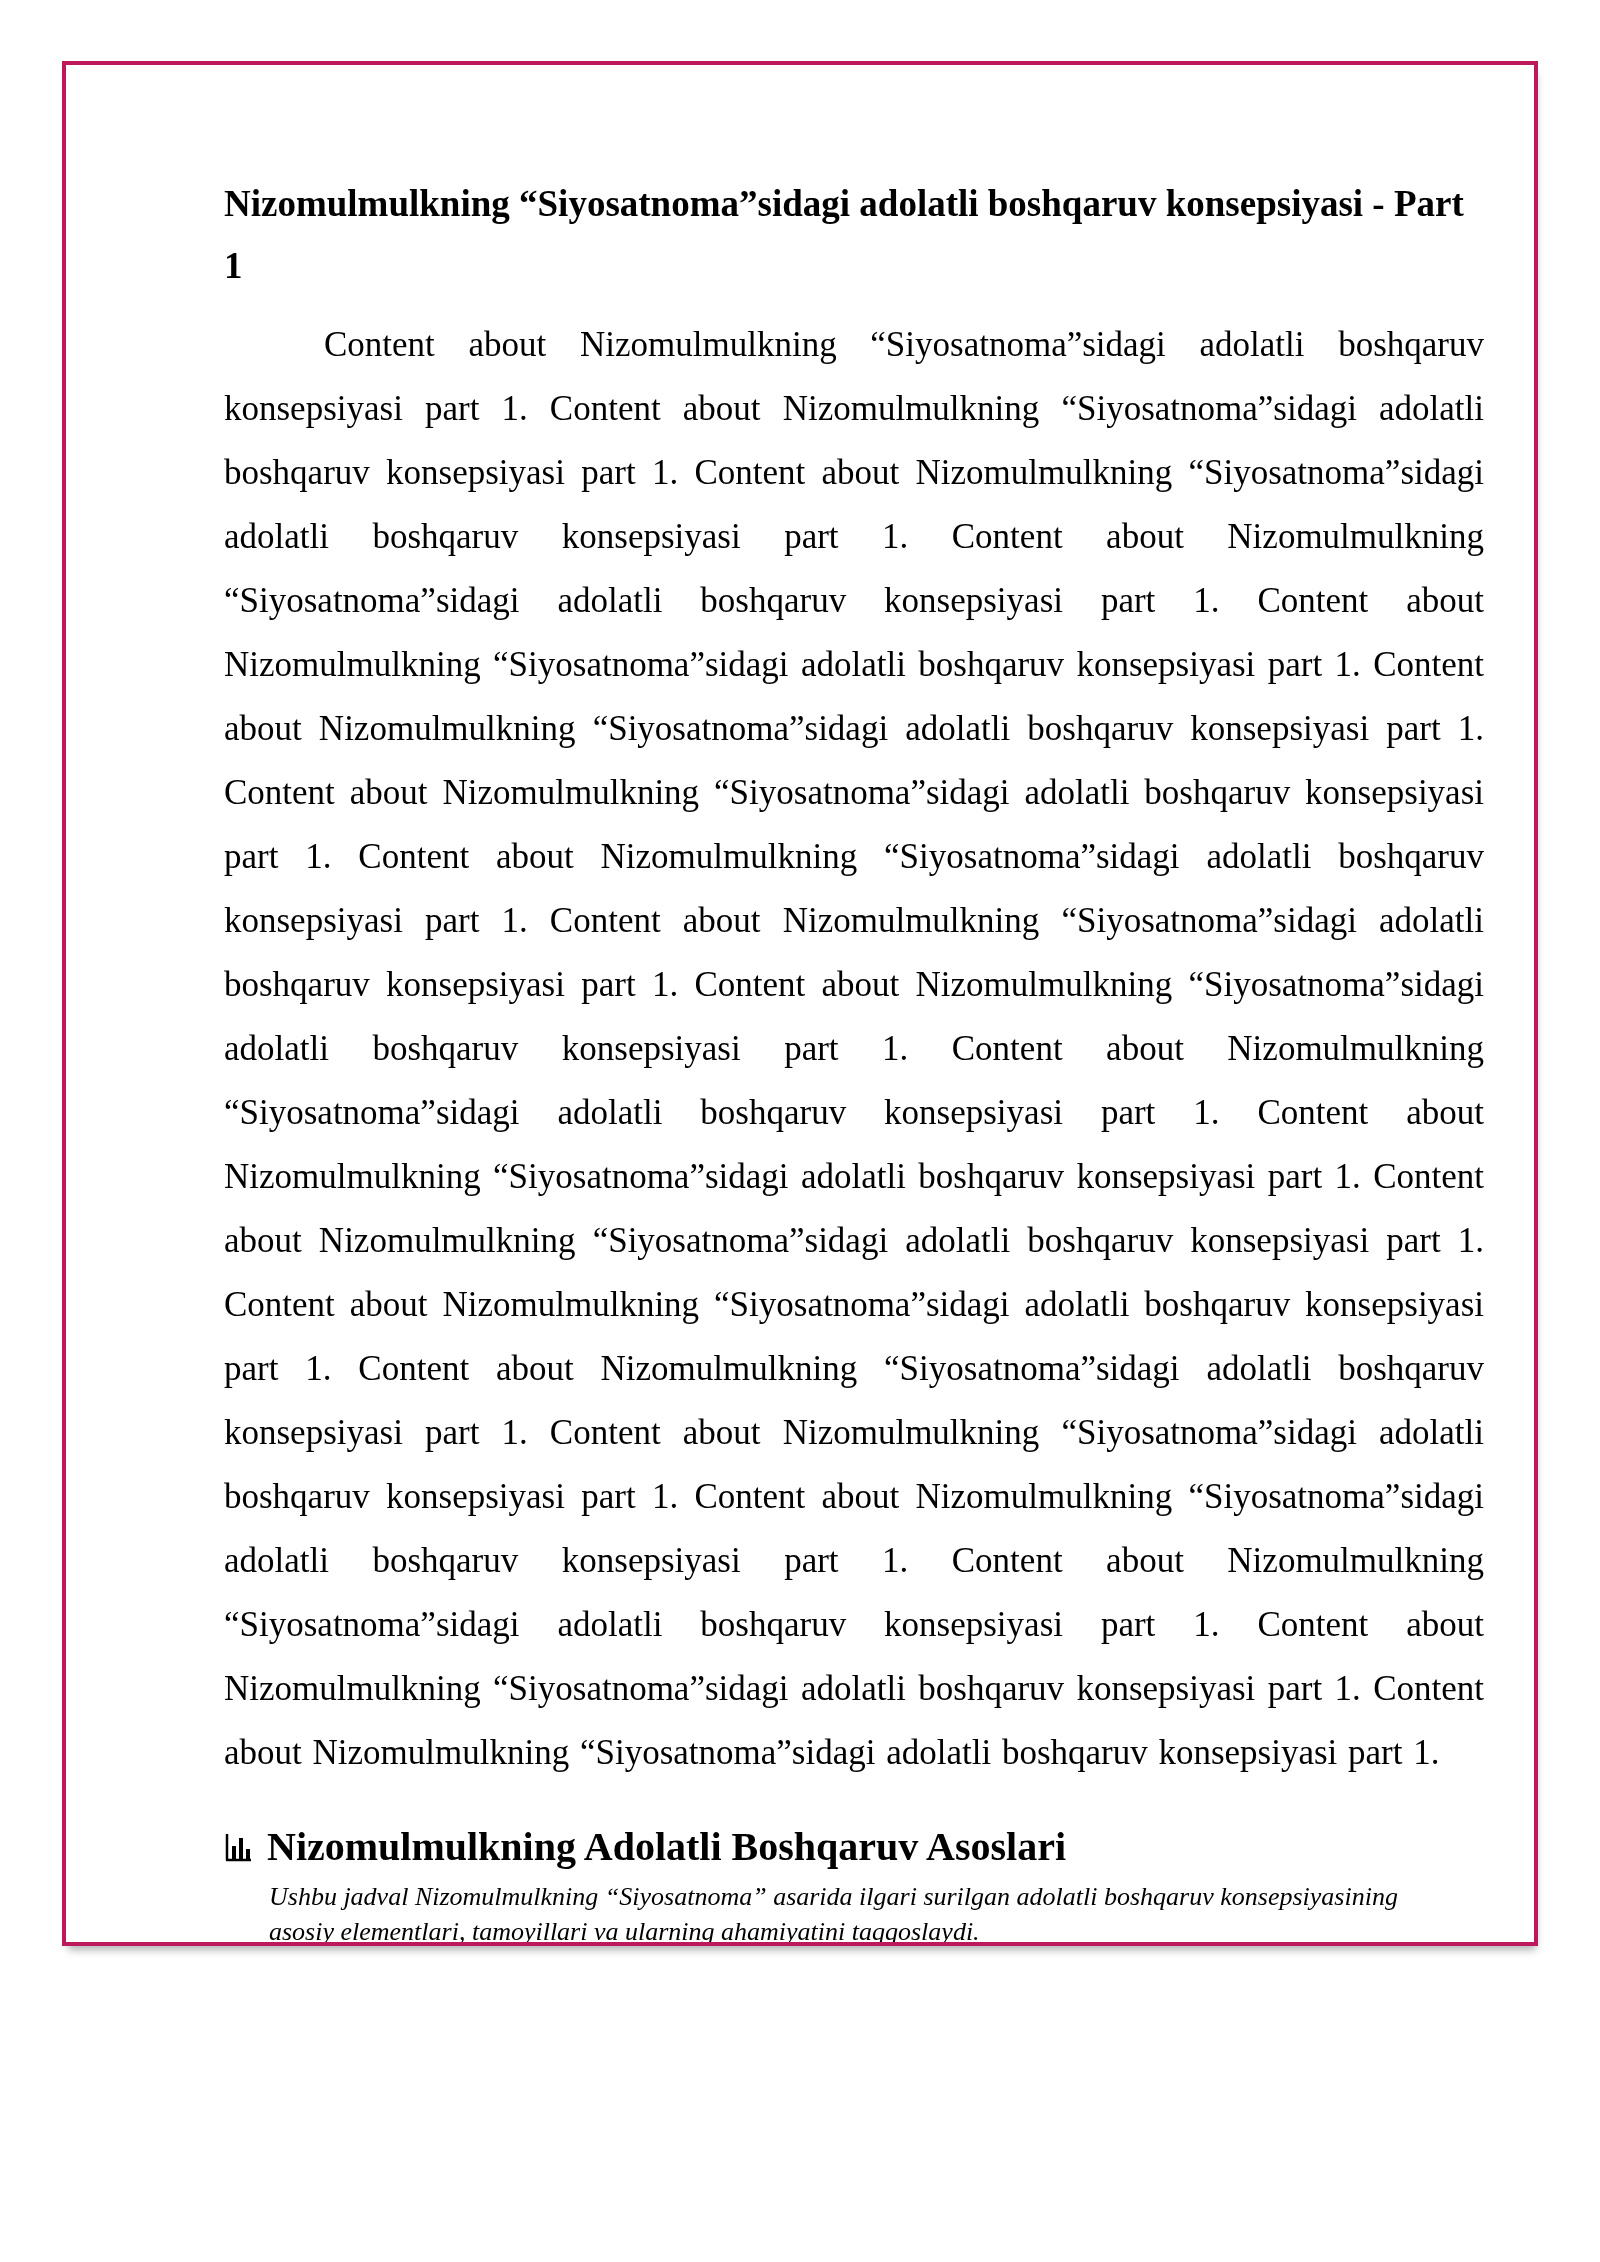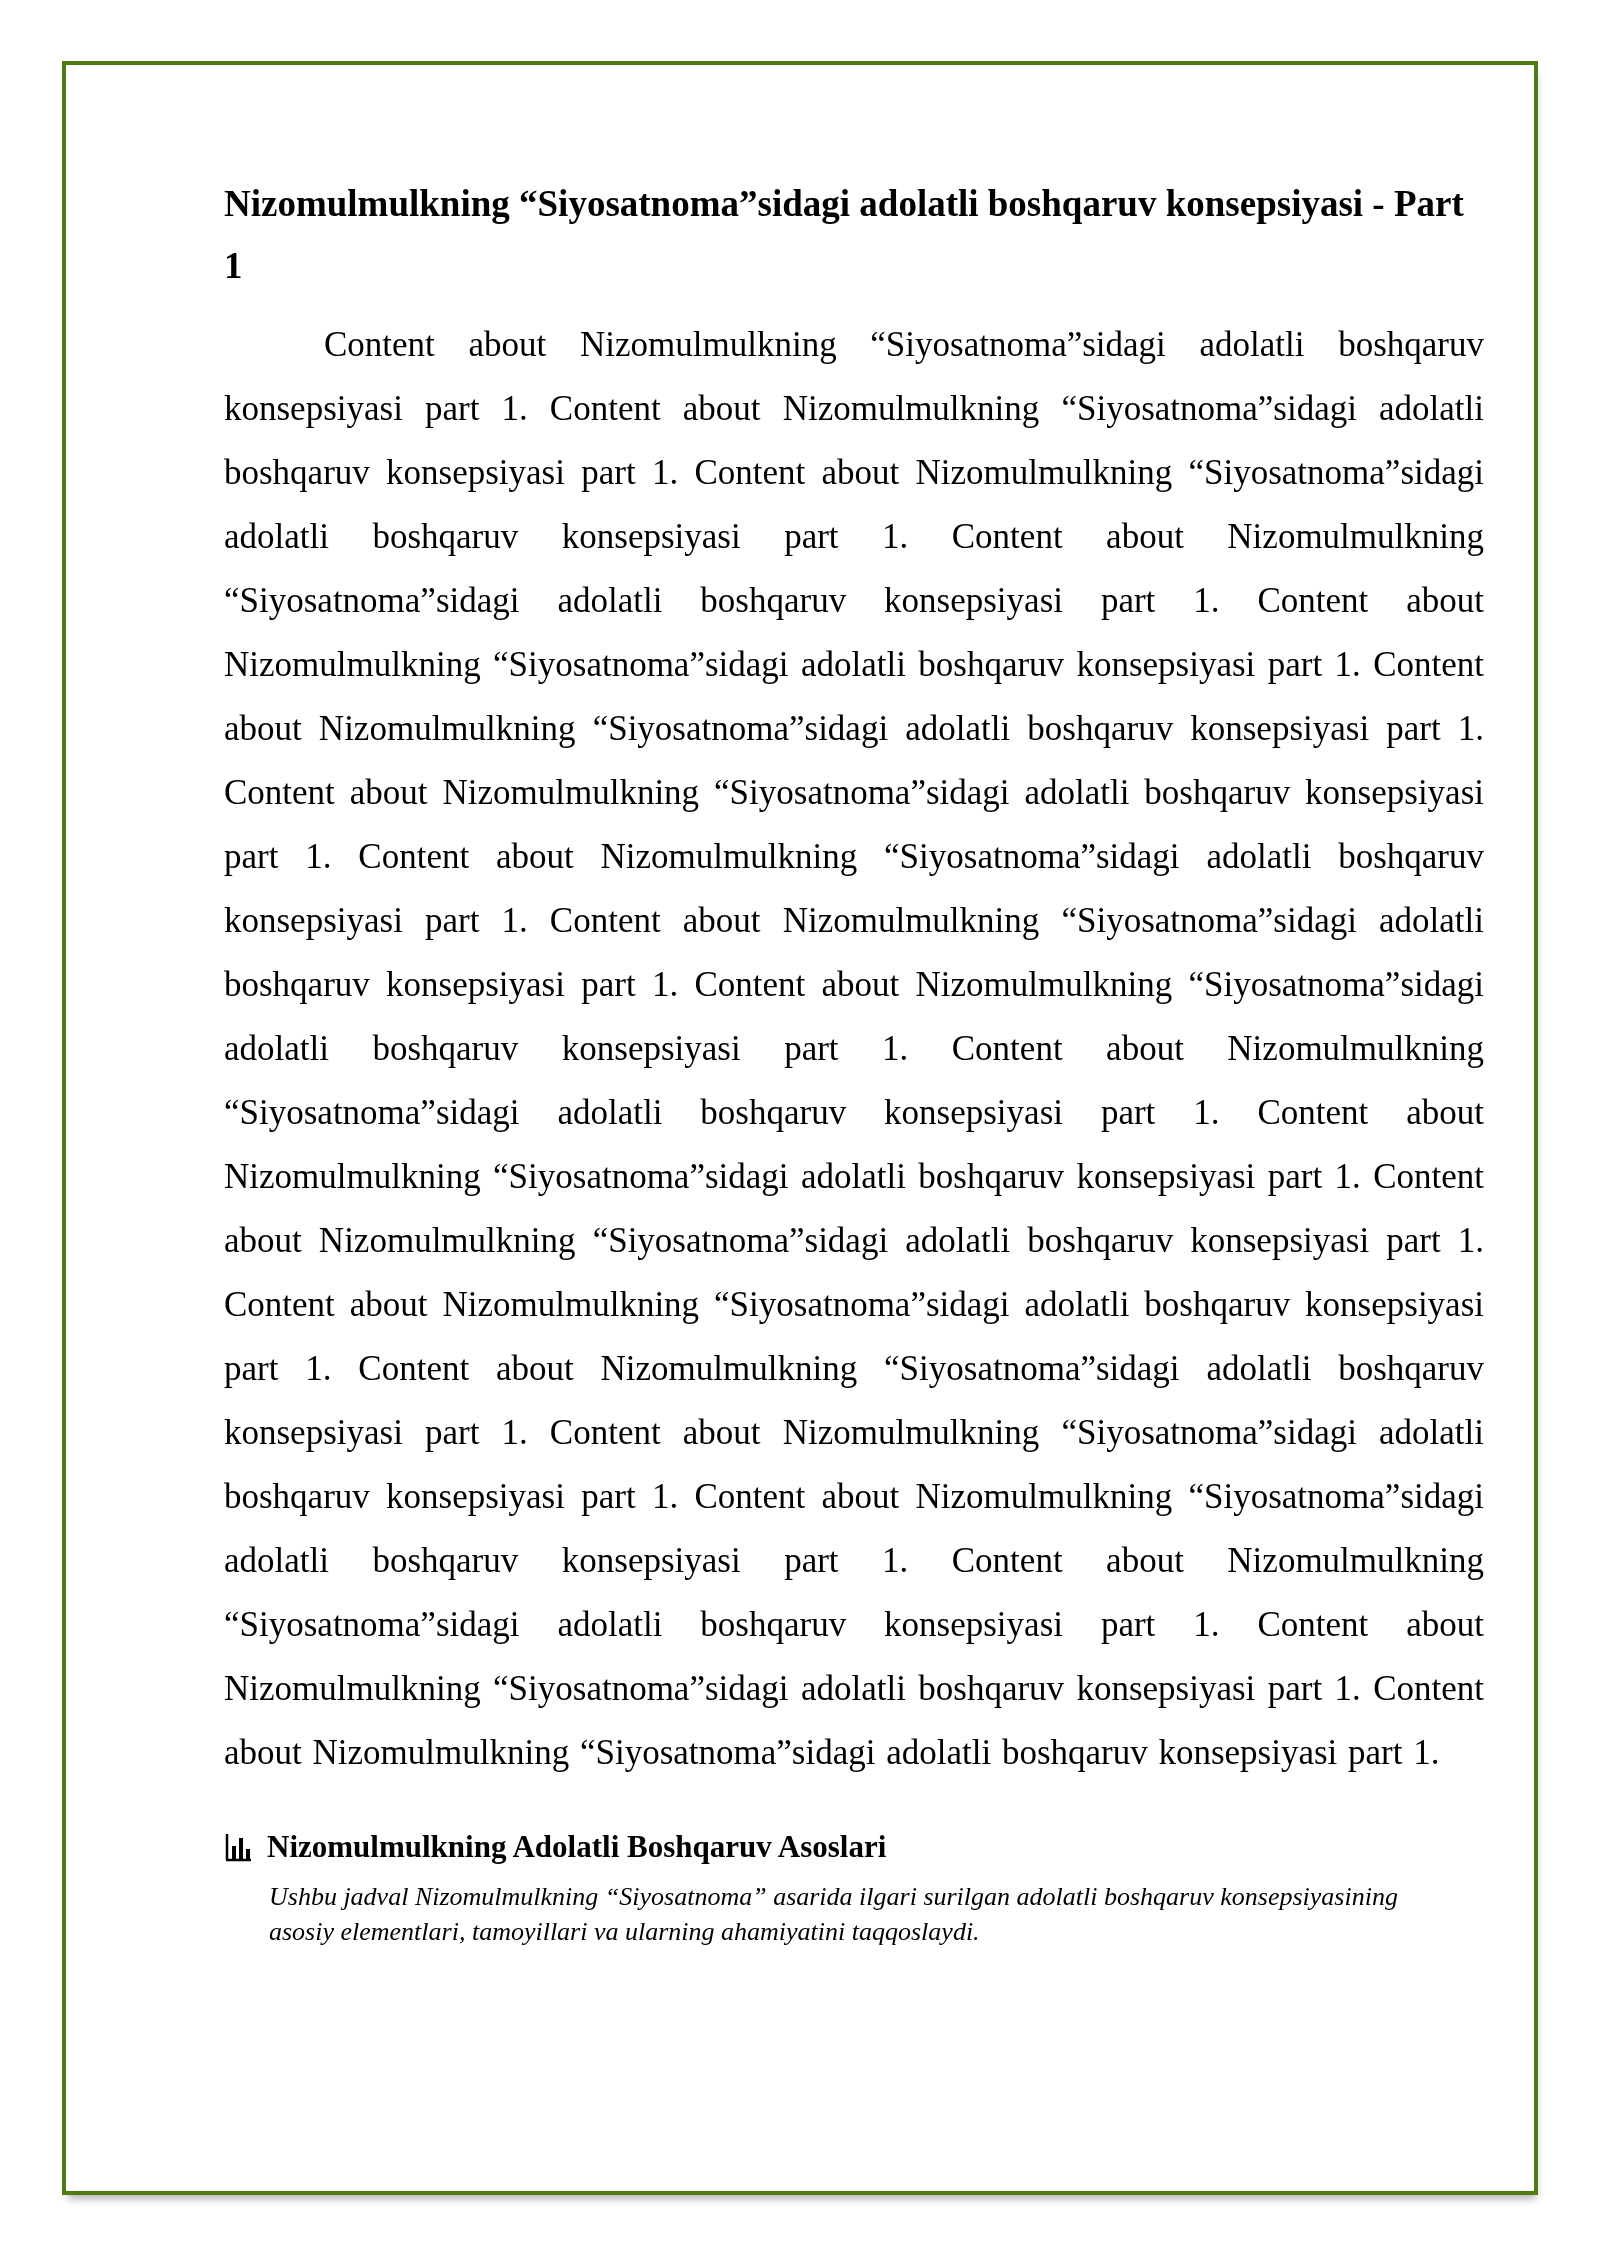--- a/index.html
+++ b/index.html
@@ -9,23 +9,23 @@
     position: relative;
     background: #ffffff;
     color: #000000;
     font-family: "Liberation Serif", serif;
   }
   .page-frame {
     position: absolute;
     left: 62px;
     top: 61px;
     width: 1476px;
-    height: 2134px;
+    height: 1885px;
     box-sizing: border-box;
-    border: 4px solid #4d7c0f;
+    border: 4px solid #be185d;
     background: #ffffff;
     box-shadow: 2px 8px 8px -4px rgba(0,0,0,0.30);
   }
   .page-content {
     box-sizing: border-box;
     height: 100%;
     padding: 108px 50px 0 158px;
     overflow: hidden;
   }
   .doc-title {
@@ -43,21 +43,21 @@
     text-indent: 100px;
     word-spacing: 2px;
     color: #000000;
   }
   .section-heading {
     margin-top: 42px;
     display: flex;
     align-items: center;
     gap: 13px;
     font-weight: bold;
-    font-size: 31px;
+    font-size: 40px;
     line-height: 40px;
     color: #000000;
   }
   .icon {
     display: inline-flex;
     align-items: center;
     flex: 0 0 auto;
   }
   .table-caption {
     margin: 12px 0 0 45px;

